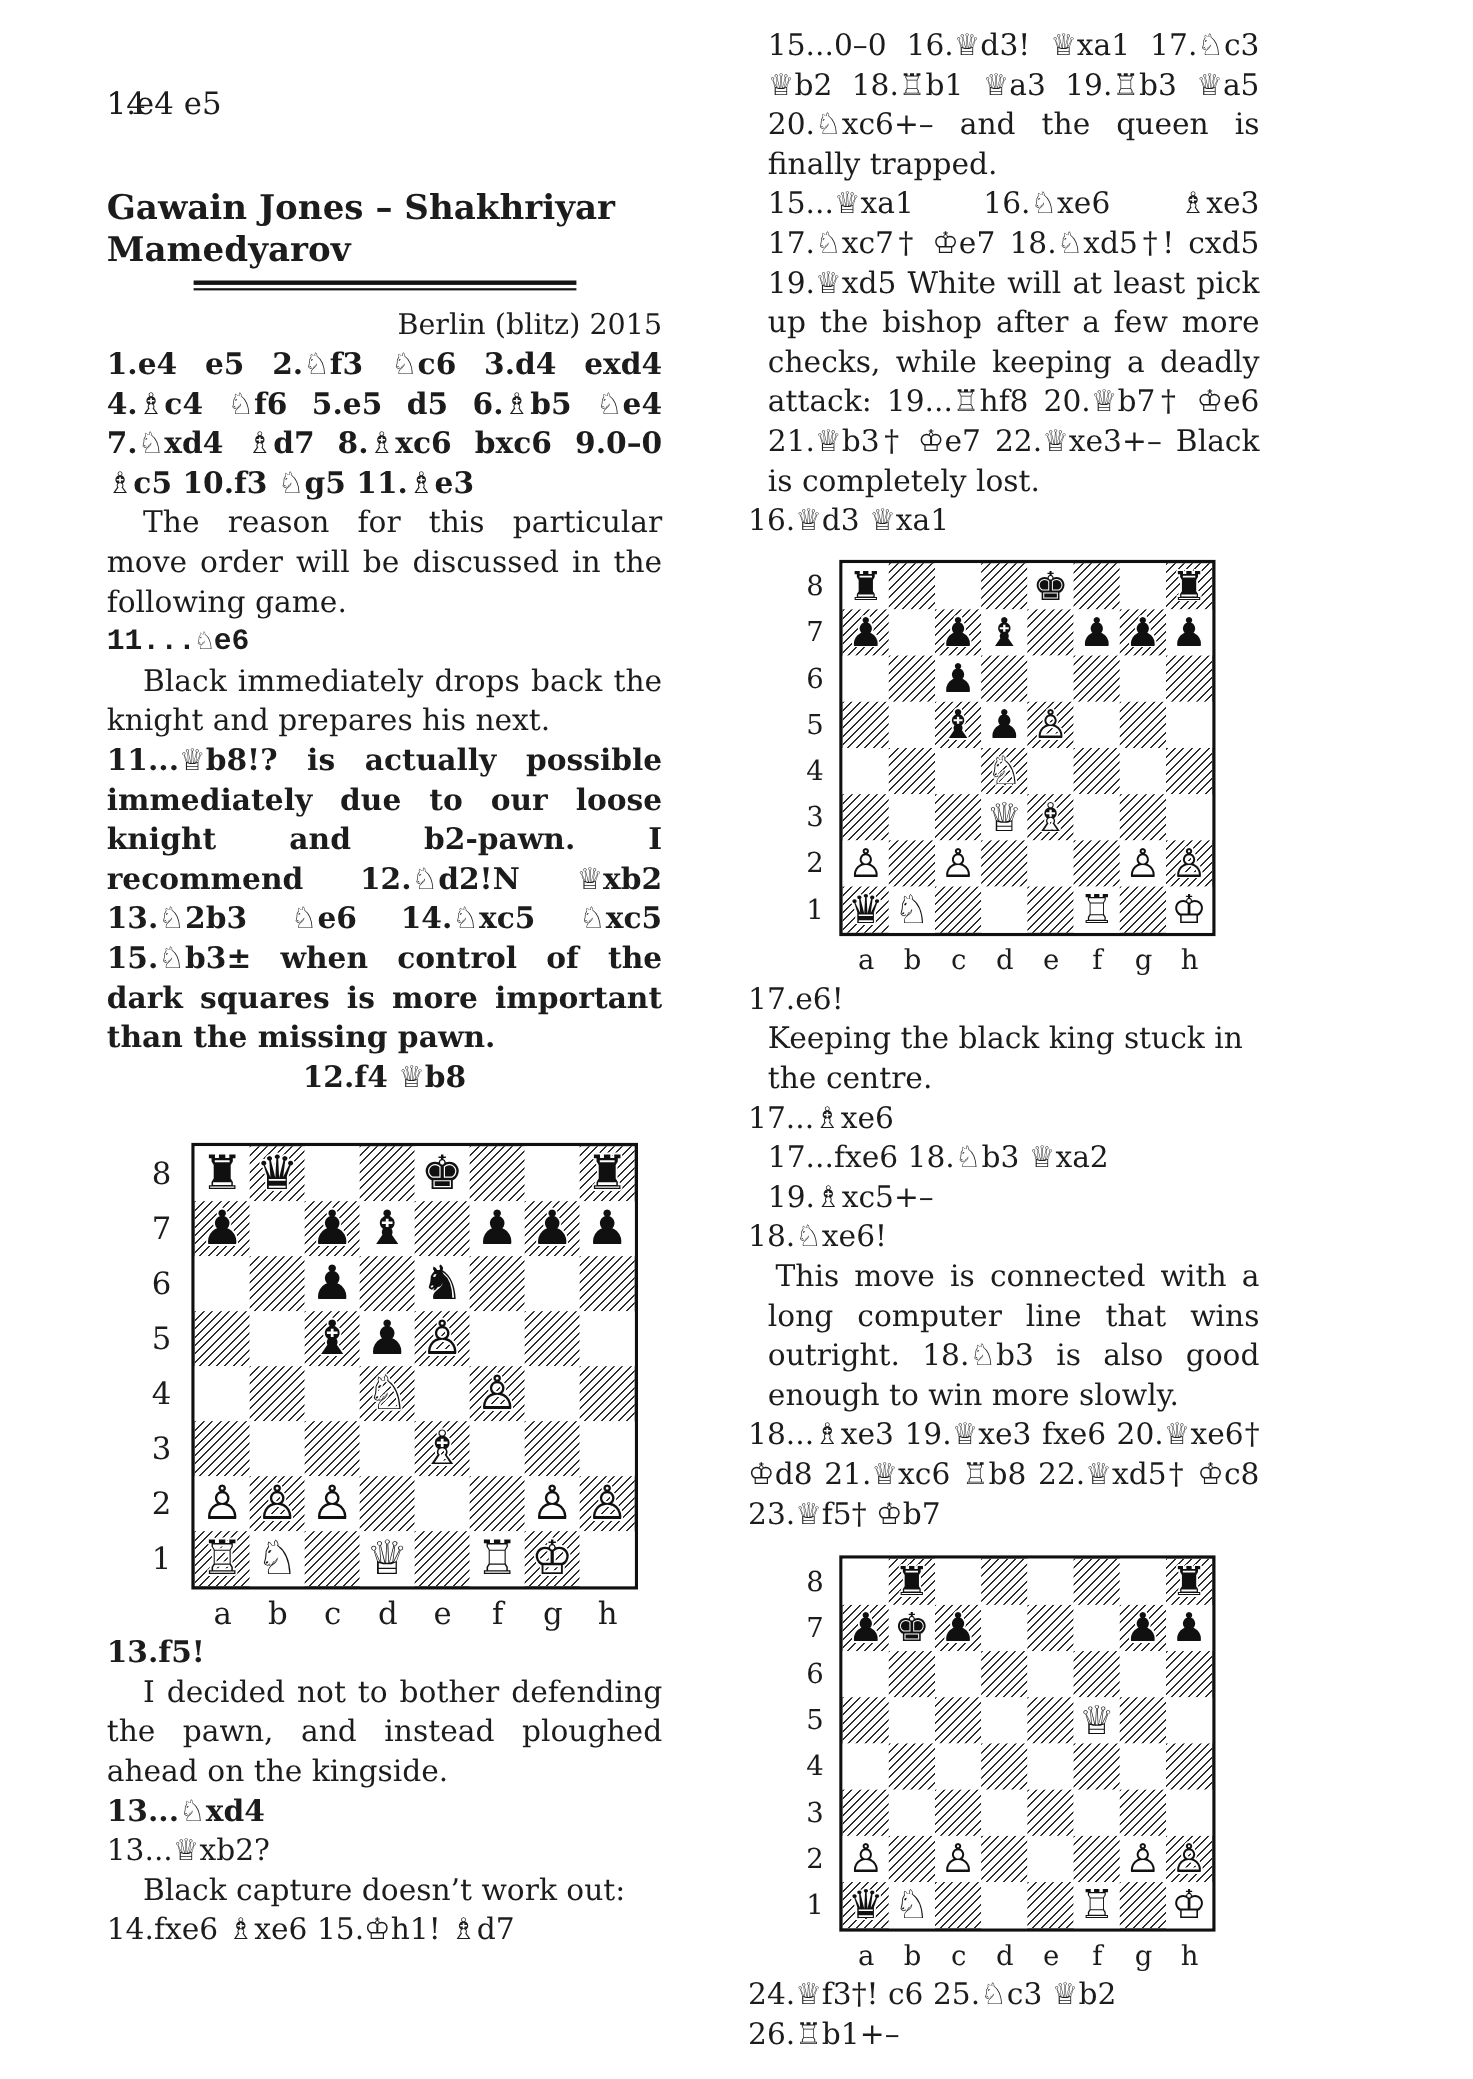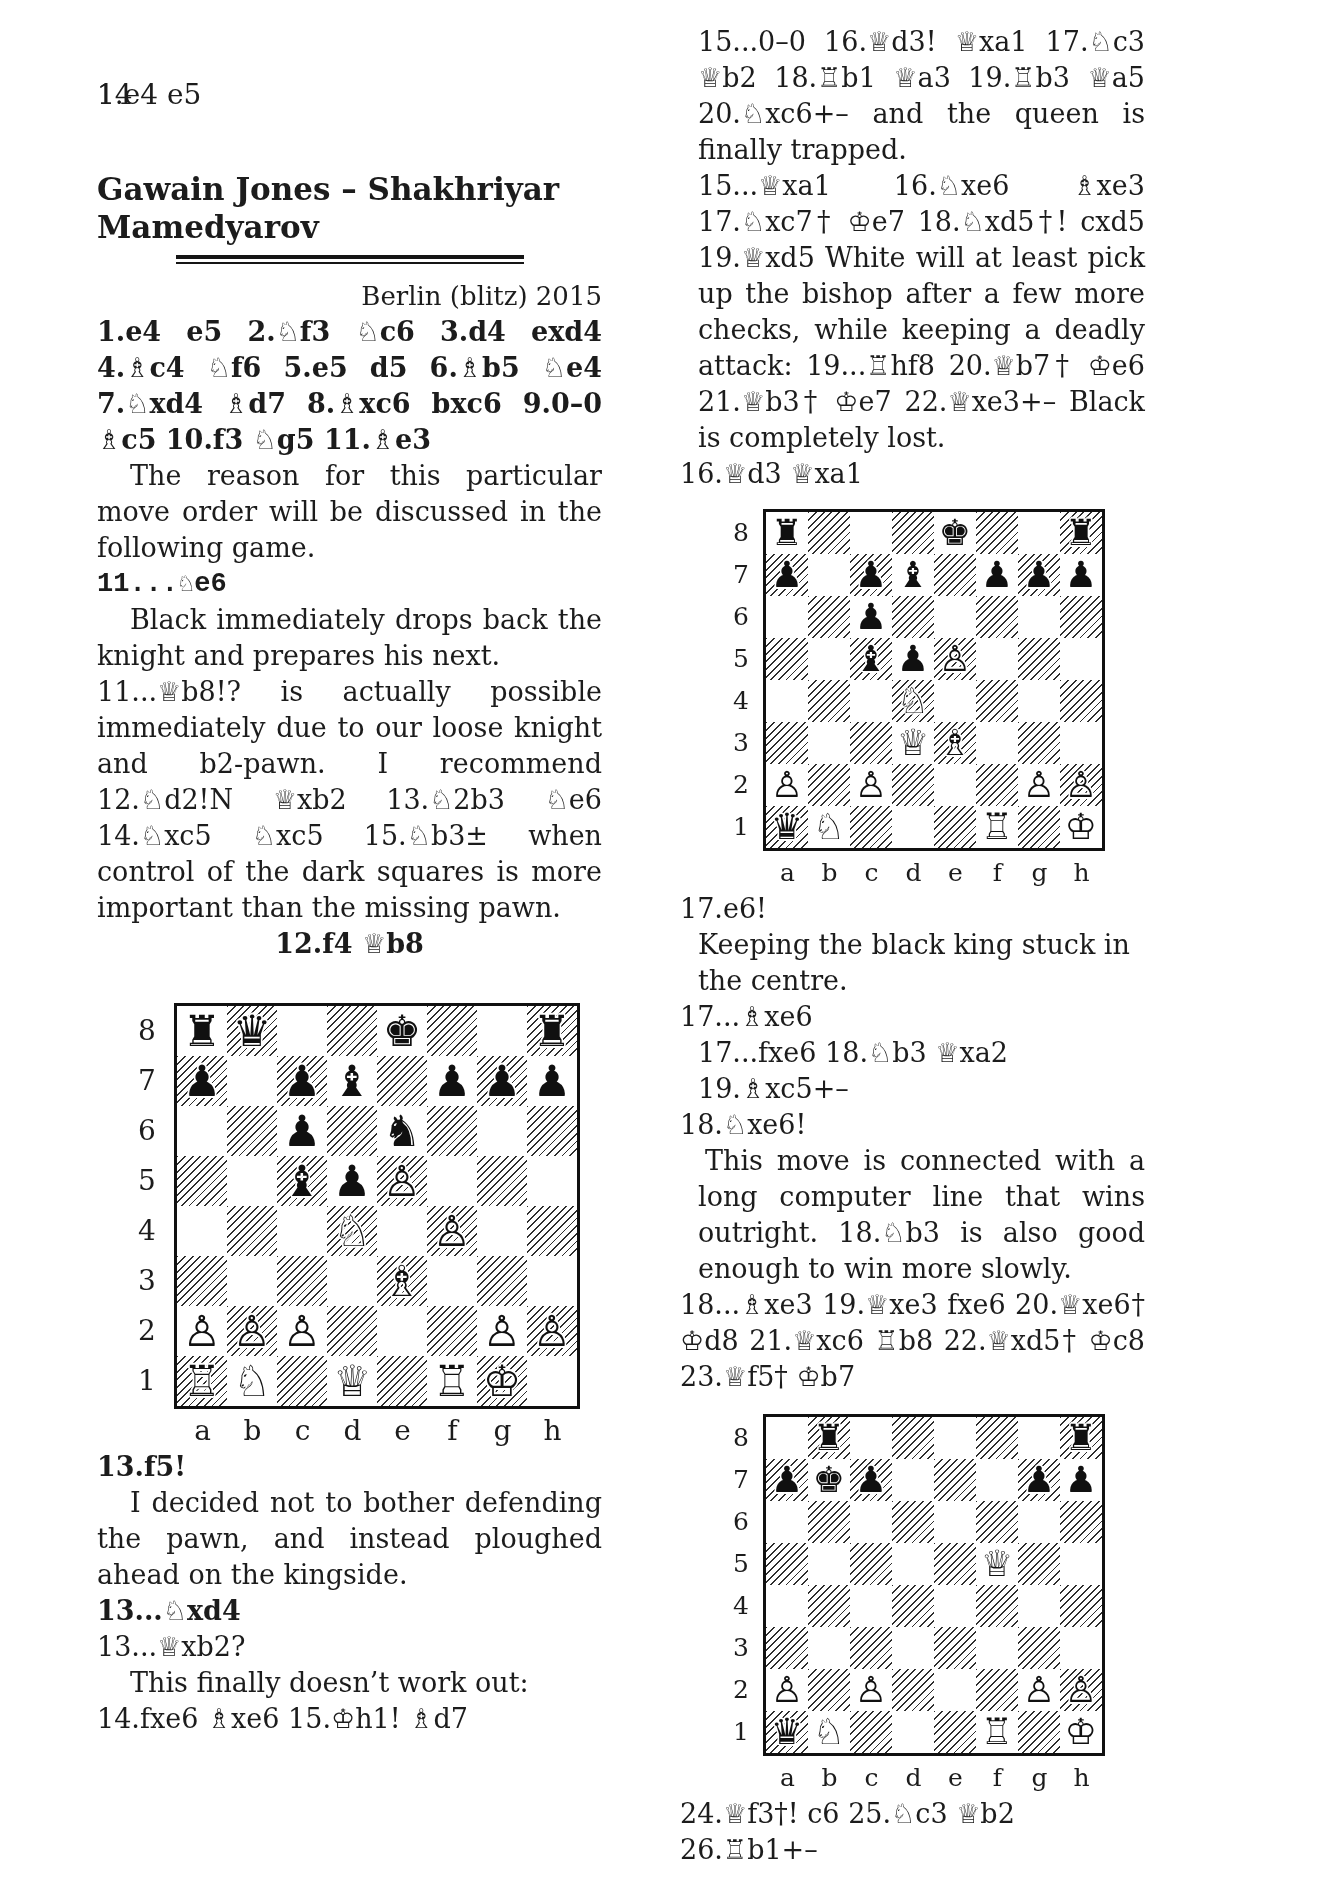--- a/index.html
+++ b/index.html
@@ -24,21 +24,21 @@
   .bold{font-weight:bold;}
   .just{text-align:justify;}
   .ind{text-indent:33px;}
   .blockind{padding-left:18px;}
   .blockind.fl{text-indent:7px;}
   p.b{margin:0;}
   
   .p-moves{margin-top:46px;}
   .p-reason{margin-top:19px;}
   .h-11{margin-top:18px;font-family:Liberation Mono, monospace;}
-  .p-var11{margin-top:24px;}
+  .p-var11{margin-top:24px;font-weight:bold;}
   .h-12{margin-top:32px;text-align:center;}
   .h-13f5{margin-top:8px;}
   .h-13nxd4{margin-top:30px;}
   
   .p-r1{margin-top:186px;}
   .dg2{margin-top:17px;}
   .l-17e6{margin-top:3px;}
   .dg3{margin-top:19px;}
   .l-2426{margin-top:26px;}
   
@@ -232,21 +232,21 @@
           <span class="dg-file">f</span>
           <span class="dg-file">g</span>
           <span class="dg-file">h</span>
         </div>
       </div>
 
     <p class="b bold h-13f5">13.f5!</p>
     <p class="b just ind">I decided not to bother defending the pawn, and instead ploughed ahead on the kingside.</p>
     <p class="b bold h-13nxd4">13...♘xd4</p>
     <p class="b">13...♕xb2?</p>
-    <p class="b ind">This finally doesn’t work out:</p>
+    <p class="b ind">Black capture doesn’t work out:</p>
     <p class="b">14.fxe6 ♗xe6 15.♔h1! ♗d7</p>
   </div>
 
   <div class="col col-right">
     <p class="b just blockind p-r1">15...0–0 16.♕d3! ♕xa1 17.♘c3 ♕b2 18.♖b1 ♕a3 19.♖b3 ♕a5 20.♘xc6+– and the queen is finally trapped.</p>
     <p class="b just blockind">15...♕xa1 16.♘xe6 ♗xe3 17.♘xc7† ♔e7 18.♘xd5†! cxd5 19.♕xd5 White will at least pick up the bishop after a few more checks, while keeping a deadly attack: 19...♖hf8 20.♕b7† ♔e6 21.♕b3† ♔e7 22.♕xe3+– Black is completely lost.</p>
     <p class="b">16.♕d3 ♕xa1</p>
 
     <div class="dg dg-small dg2">
         <div class="dg-top">

